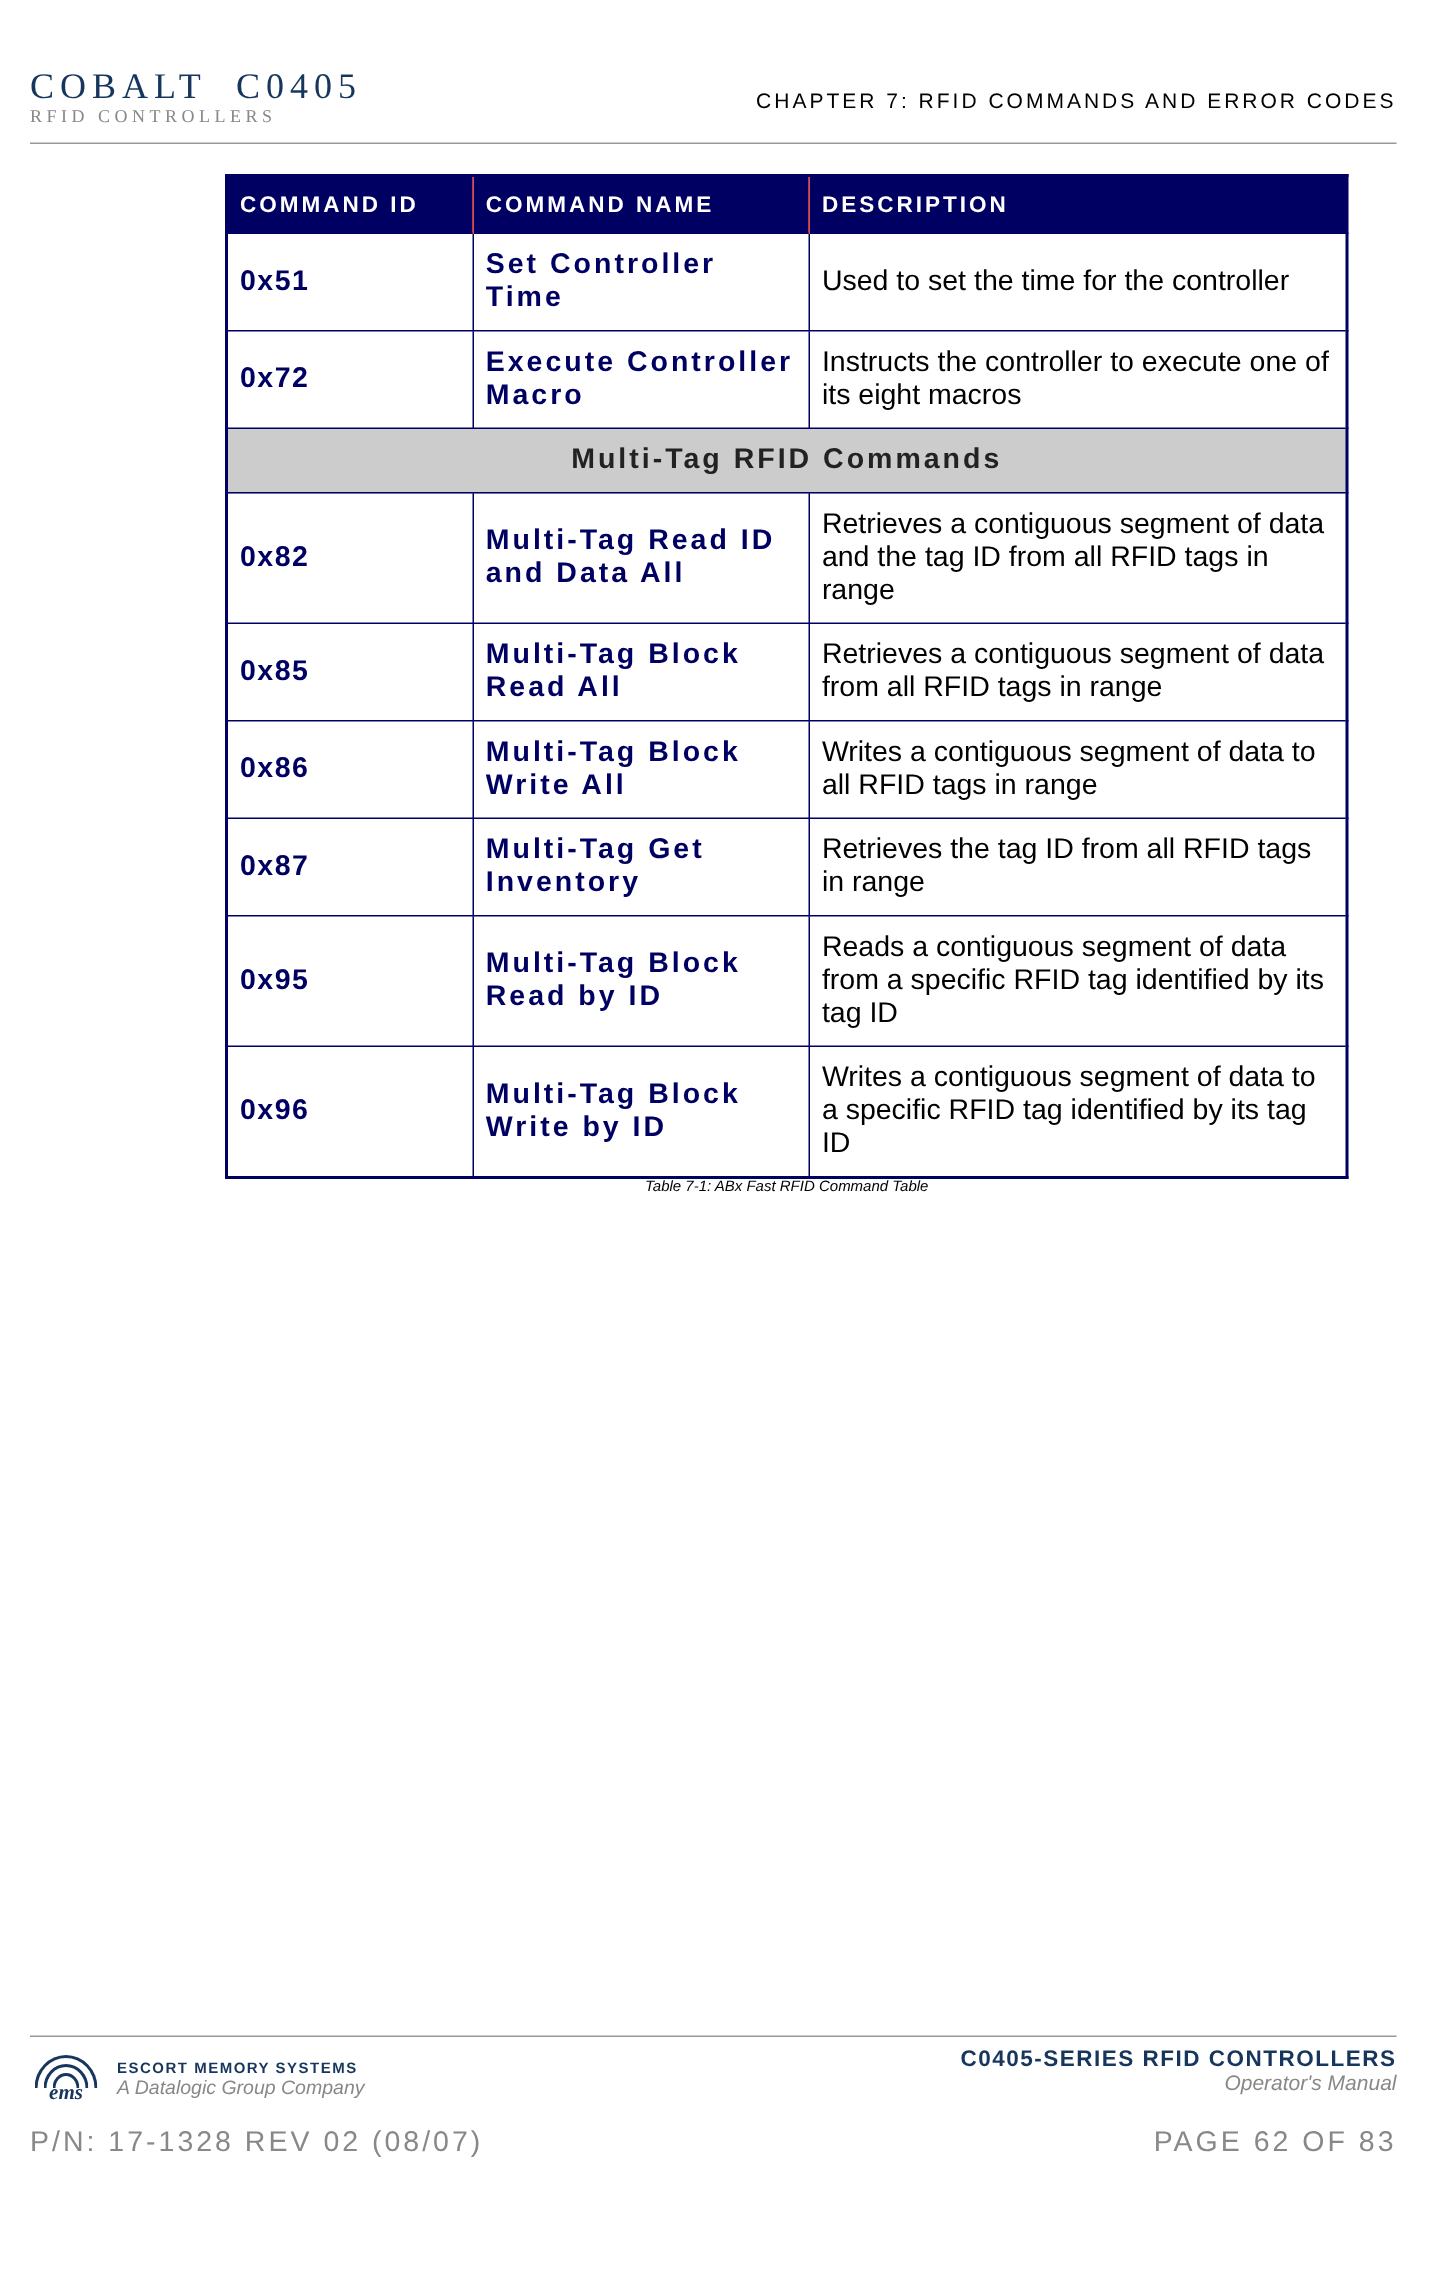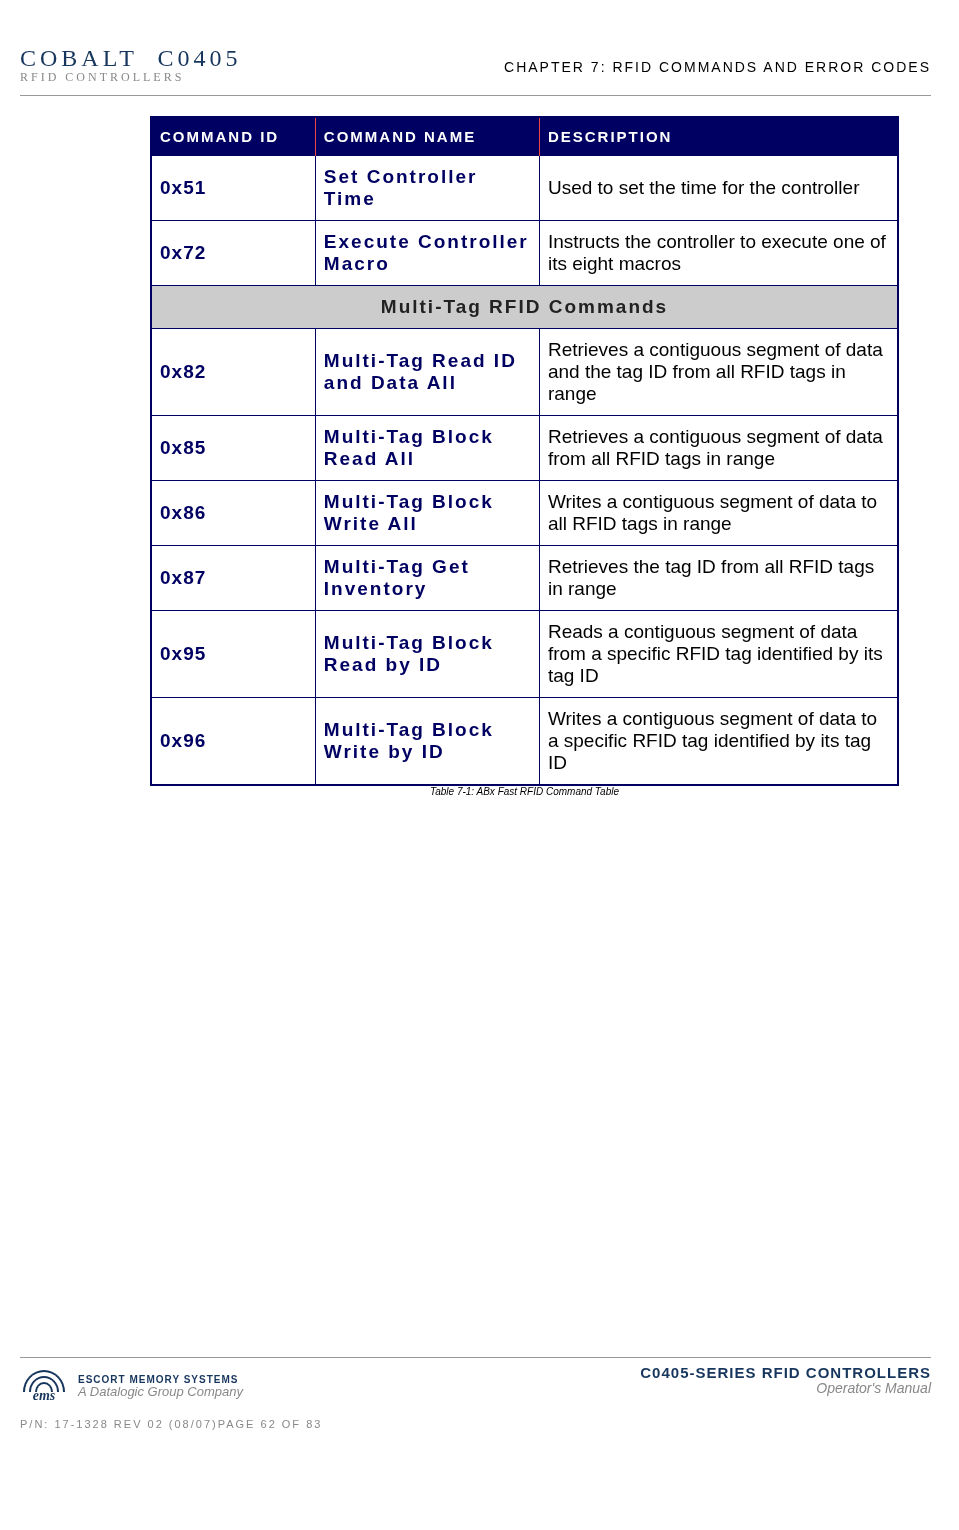--- a/index.html
+++ b/index.html
@@ -103,22 +103,22 @@
   .arc1 { width: 18px; height: 10px; }
   .arc2 { width: 30px; height: 16px; }
   .arc3 { width: 42px; height: 22px; }
   .ems-text { font-style: italic; font-weight: bold; color: #17365D; font-size: 14px; margin-top:-4px; font-family: Georgia, serif;}
   .footer-left-text .l1 { color: #17365d; font-weight: bold; letter-spacing: 1px; font-size: 10px;}
   .footer-left-text .l2 { color: #888; font-style: italic; font-size: 13px; margin-top:-1px;}
   .footer-right { text-align: right; }
   .footer-right .r1 { color: #17365d; font-weight: bold; letter-spacing: 1px; font-size: 15px;}
   .footer-right .r2 { color: #888; font-style: italic; font-size: 14px; margin-top:-1px;}
   .footer-bottom {
-    display: flex; justify-content: flex-start;
-    color: #888; letter-spacing: 2px; font-size: 11px;
+    display: flex; justify-content: space-between;
+    color: #888; letter-spacing: 2px; font-size: 19px;
     margin-top: 10px;
   }
 </style>
 </head>
 <body>
 
 <div class="header">
   <div class="logo-block">
     <div>
       <div class="logo-text logo-line1">

